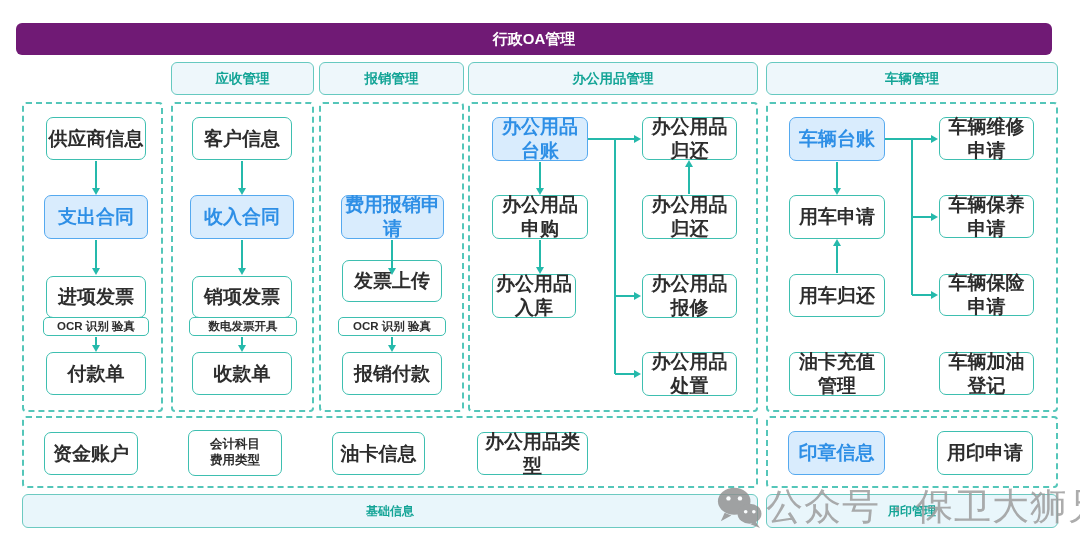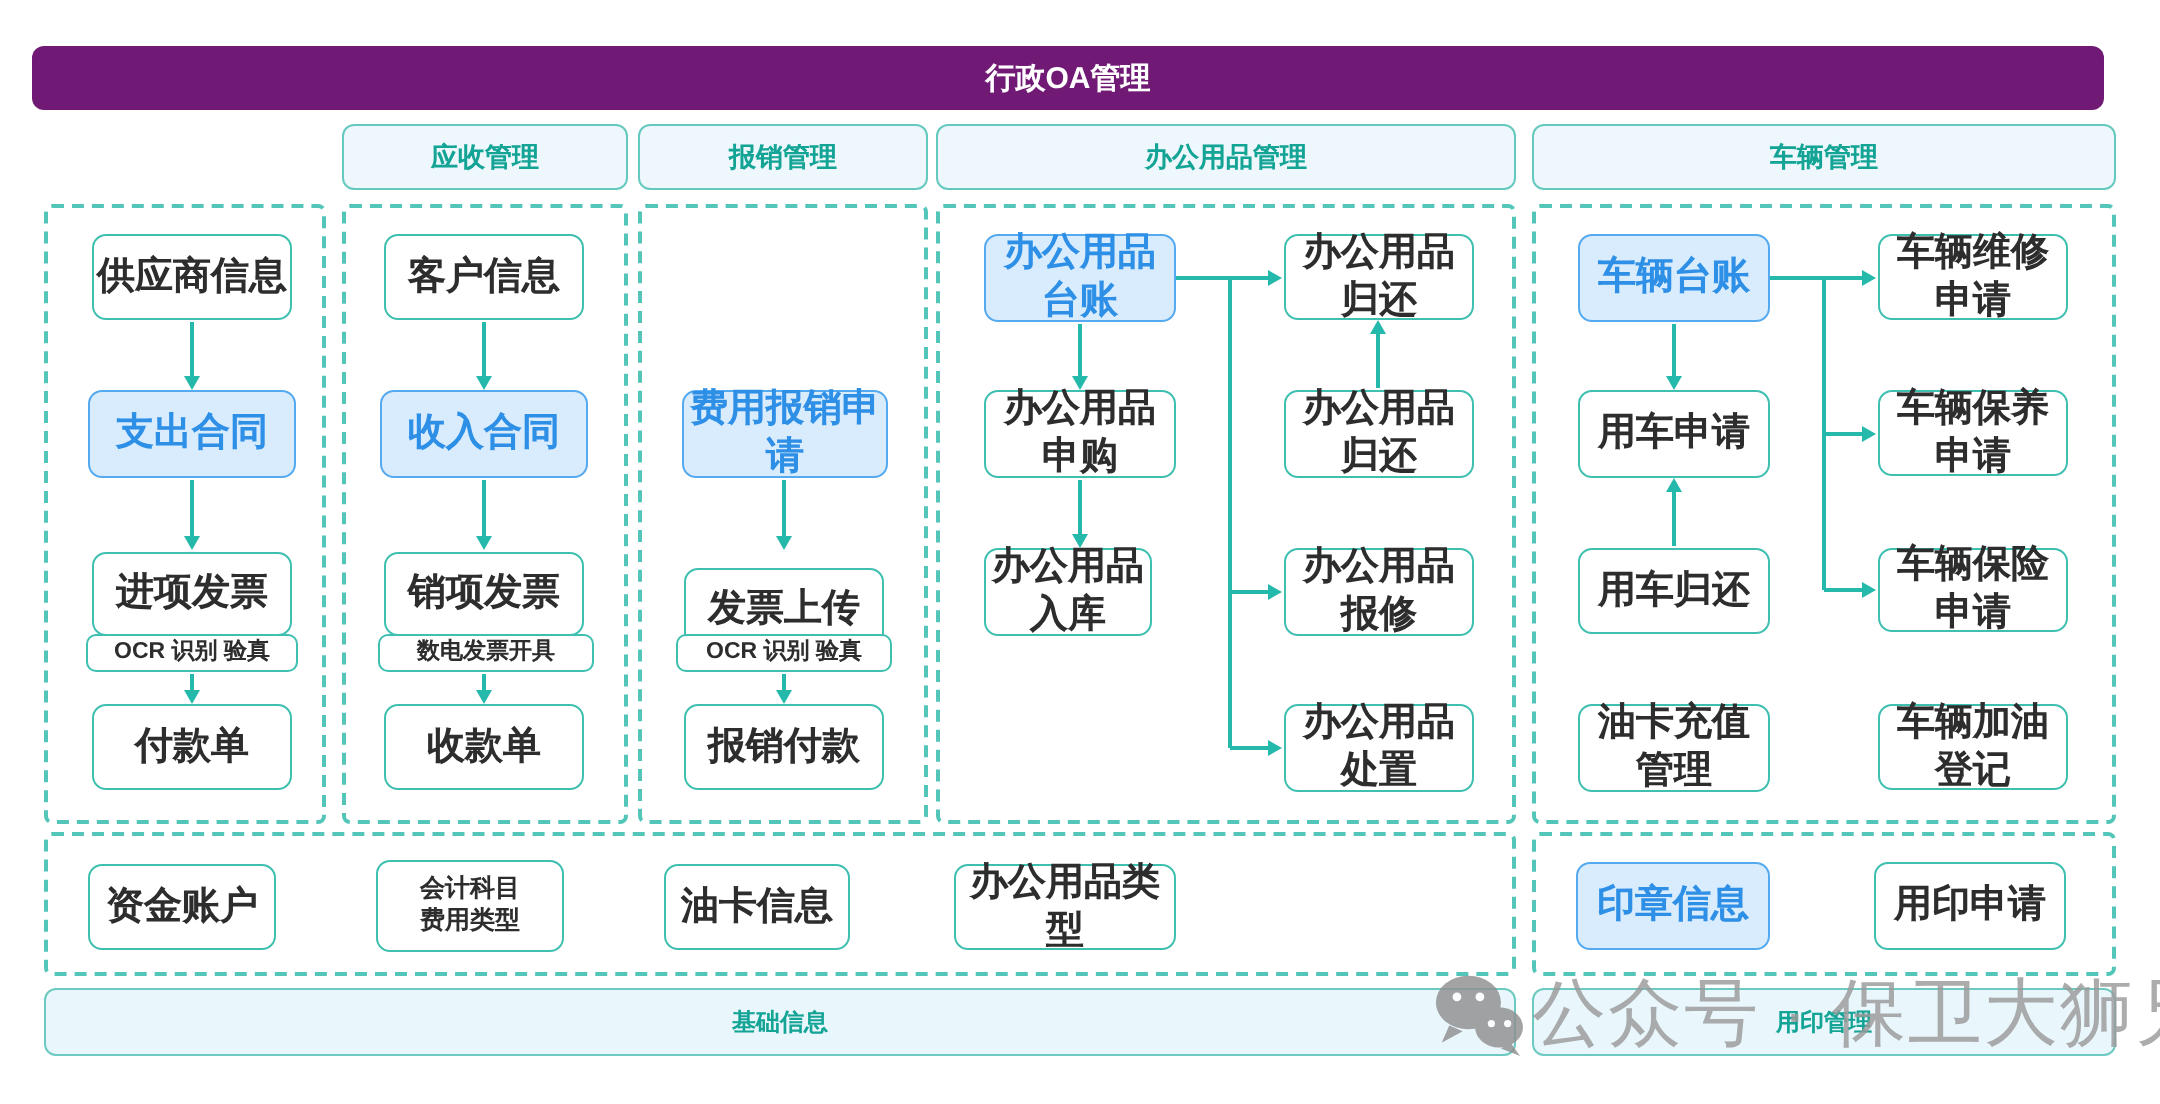--- a/index.html
+++ b/index.html
@@ -89,21 +89,21 @@
   <div class="node sub" style="left:43px;top:317px;width:106px;height:19px">OCR 识别 验真</div>
   <div class="node" style="left:46px;top:352px;width:100px;height:43px">付款单</div>
 
   <div class="node" style="left:192px;top:117px;width:100px;height:43px">客户信息</div>
   <div class="node blue" style="left:190px;top:195px;width:104px;height:44px">收入合同</div>
   <div class="node" style="left:192px;top:276px;width:100px;height:42px">销项发票</div>
   <div class="node sub" style="left:189px;top:317px;width:108px;height:19px">数电发票开具</div>
   <div class="node" style="left:192px;top:352px;width:100px;height:43px">收款单</div>
 
   <div class="node blue" style="left:341px;top:195px;width:103px;height:44px">费用报销申请</div>
-  <div class="node" style="left:342px;top:284px;width:100px;height:42px">发票上传</div>
+  <div class="node" style="left:342px;top:260px;width:100px;height:42px">发票上传</div>
   <div class="node sub" style="left:338px;top:317px;width:108px;height:19px">OCR 识别 验真</div>
   <div class="node" style="left:342px;top:352px;width:100px;height:43px">报销付款</div>
 
   <div class="node blue" style="left:492px;top:117px;width:96px;height:44px">办公用品台账</div>
   <div class="node" style="left:492px;top:195px;width:96px;height:44px">办公用品申购</div>
   <div class="node" style="left:492px;top:274px;width:84px;height:44px">办公用品入库</div>
 
   <div class="node" style="left:642px;top:117px;width:95px;height:43px">办公用品归还</div>
   <div class="node" style="left:642px;top:195px;width:95px;height:44px">办公用品归还</div>
   <div class="node" style="left:642px;top:274px;width:95px;height:44px">办公用品报修</div>

